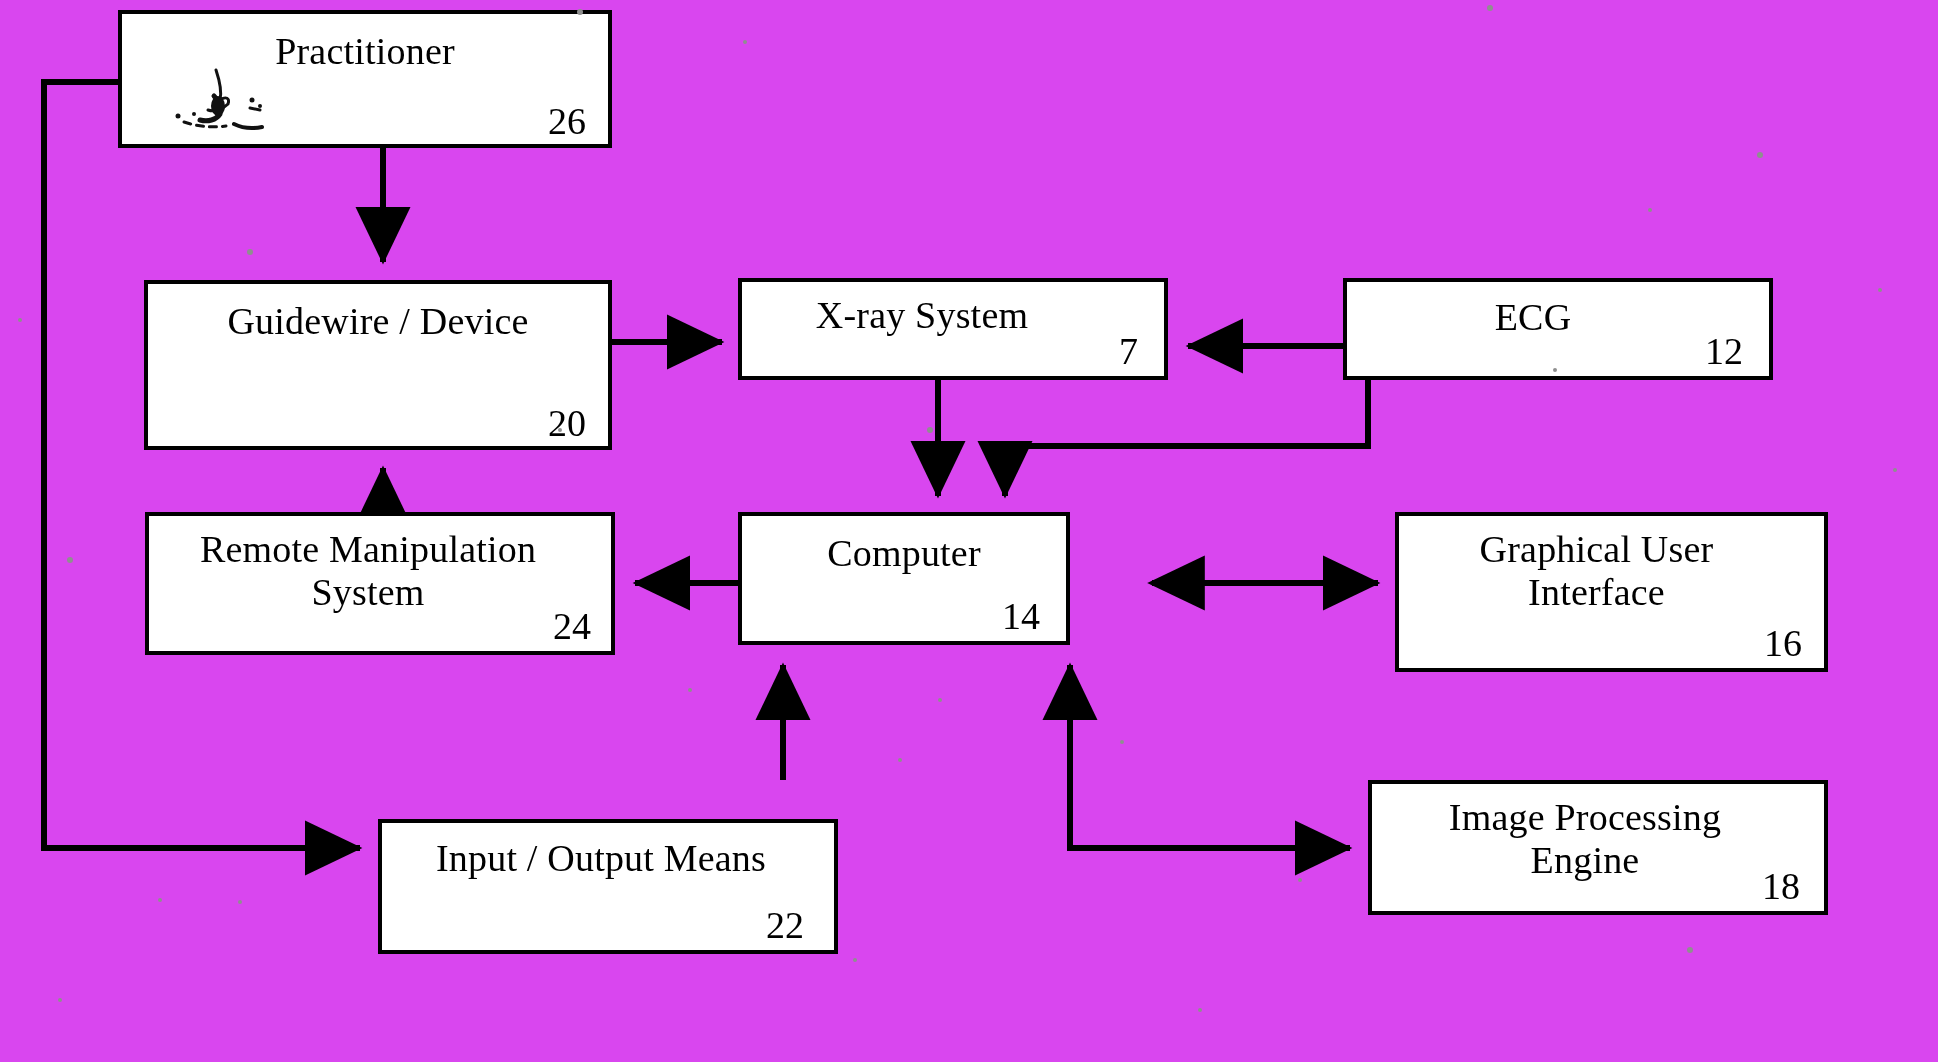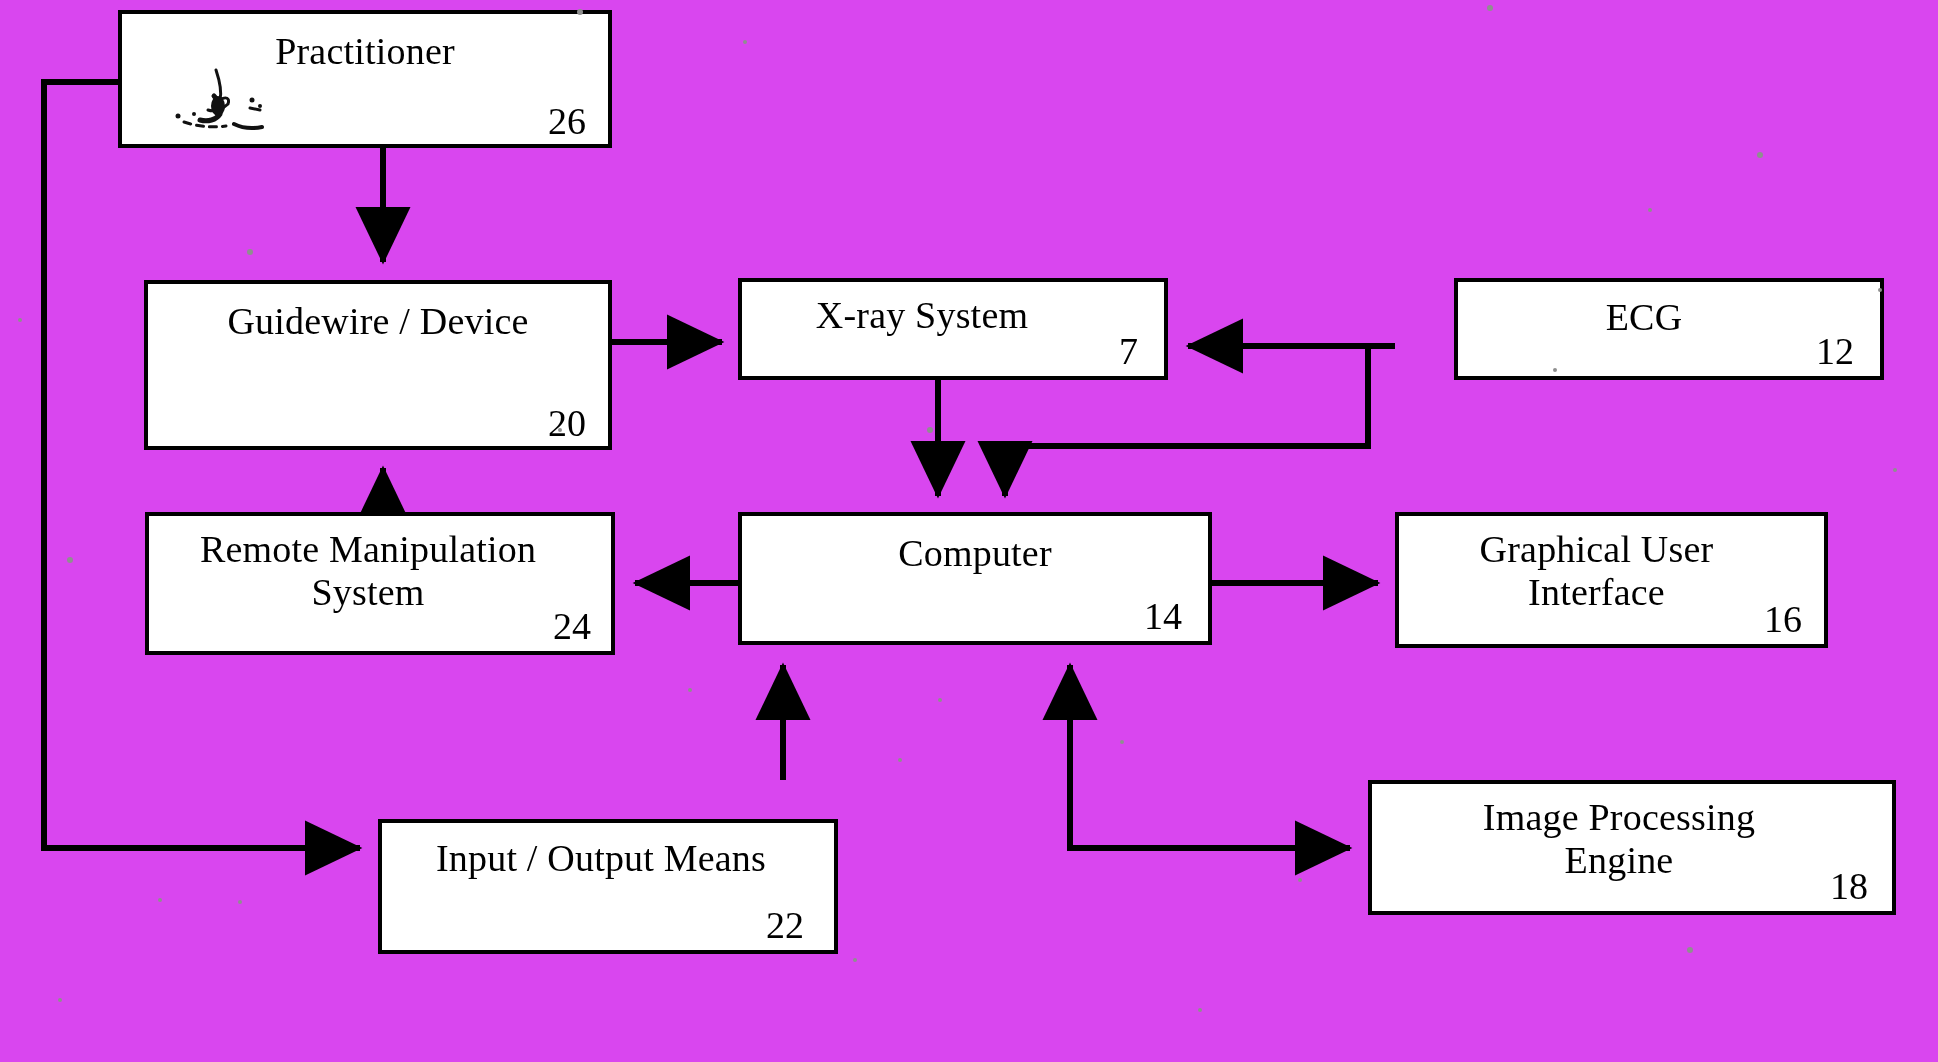--- a/index.html
+++ b/index.html
@@ -146,48 +146,48 @@
   <div class="node" style="left:144px; top:280px; width:468px; height:170px;">
     <div class="node-label lbl-top">Guidewire / Device</div>
     <div class="node-ref">20</div>
   </div>
 
   <div class="node" style="left:738px; top:278px; width:430px; height:102px;font-family:Liberation Serif, serif;">
     <div class="node-label" style="top:12px; right:62px; left:0;">X-ray System</div>
     <div class="node-ref" style="right:26px; bottom:6px;">7</div>
   </div>
 
-  <div class="node" style="left:1454px; top:278px; width:430px; height:102px;">
+  <div class="node" style="left:1343px; top:278px; width:430px; height:102px;">
     <div class="node-label" style="top:14px; right:50px; left:0;">ECG</div>
     <div class="node-ref" style="right:26px; bottom:6px;margin-top:34px;">12</div>
   </div>
 
   <div class="node" style="left:145px; top:512px; width:470px; height:143px;">
     <div class="node-label lbl-top" style="top:12px; right:24px; left:0;">Remote Manipulation
 System</div>
     <div class="node-ref" style="right:20px; bottom:6px;">24</div>
   </div>
 
-  <div class="node" style="left:738px; top:512px; width:474px; height:133px;">
+  <div class="node" style="left:738px; top:512px; width:332px; height:133px;">
     <div class="node-label lbl-top" style="top:16px;">Computer</div>
     <div class="node-ref" style="right:26px; bottom:6px;">14</div>
   </div>
 
-  <div class="node" style="left:1395px; top:512px; width:433px; height:136px;">
+  <div class="node" style="left:1395px; top:512px; width:433px; height:160px;">
     <div class="node-label lbl-top" style="top:12px; right:30px; left:0;">Graphical User
 Interface</div>
     <div class="node-ref" style="right:22px; bottom:6px;">16</div>
   </div>
 
   <div class="node" style="left:378px; top:780px; width:460px; height:135px;margin-top:39px;">
     <div class="node-label lbl-top" style="top:14px; right:14px; left:0;">Input / Output Means</div>
     <div class="node-ref" style="right:30px; bottom:6px;">22</div>
   </div>
 
-  <div class="node" style="left:1368px; top:780px; width:528px; height:135px;">
+  <div class="node" style="left:1368px; top:780px; width:460px; height:135px;">
     <div class="node-label lbl-top" style="top:12px; right:26px; left:0;">Image Processing
 Engine</div>
     <div class="node-ref" style="right:24px; bottom:6px;margin-left:44px;">18</div>
   </div>
 
   <div id="specks">
       <div class="speck" style="left: 577px; top: 9px; width: 6px; height: 6px;"></div>
       <div class="speck" style="left: 743px; top: 40px; width: 4px; height: 4px;"></div>
       <div class="speck" style="left: 1487px; top: 5px; width: 6px; height: 6px;"></div>
       <div class="speck" style="left: 1757px; top: 152px; width: 6px; height: 6px;"></div>

